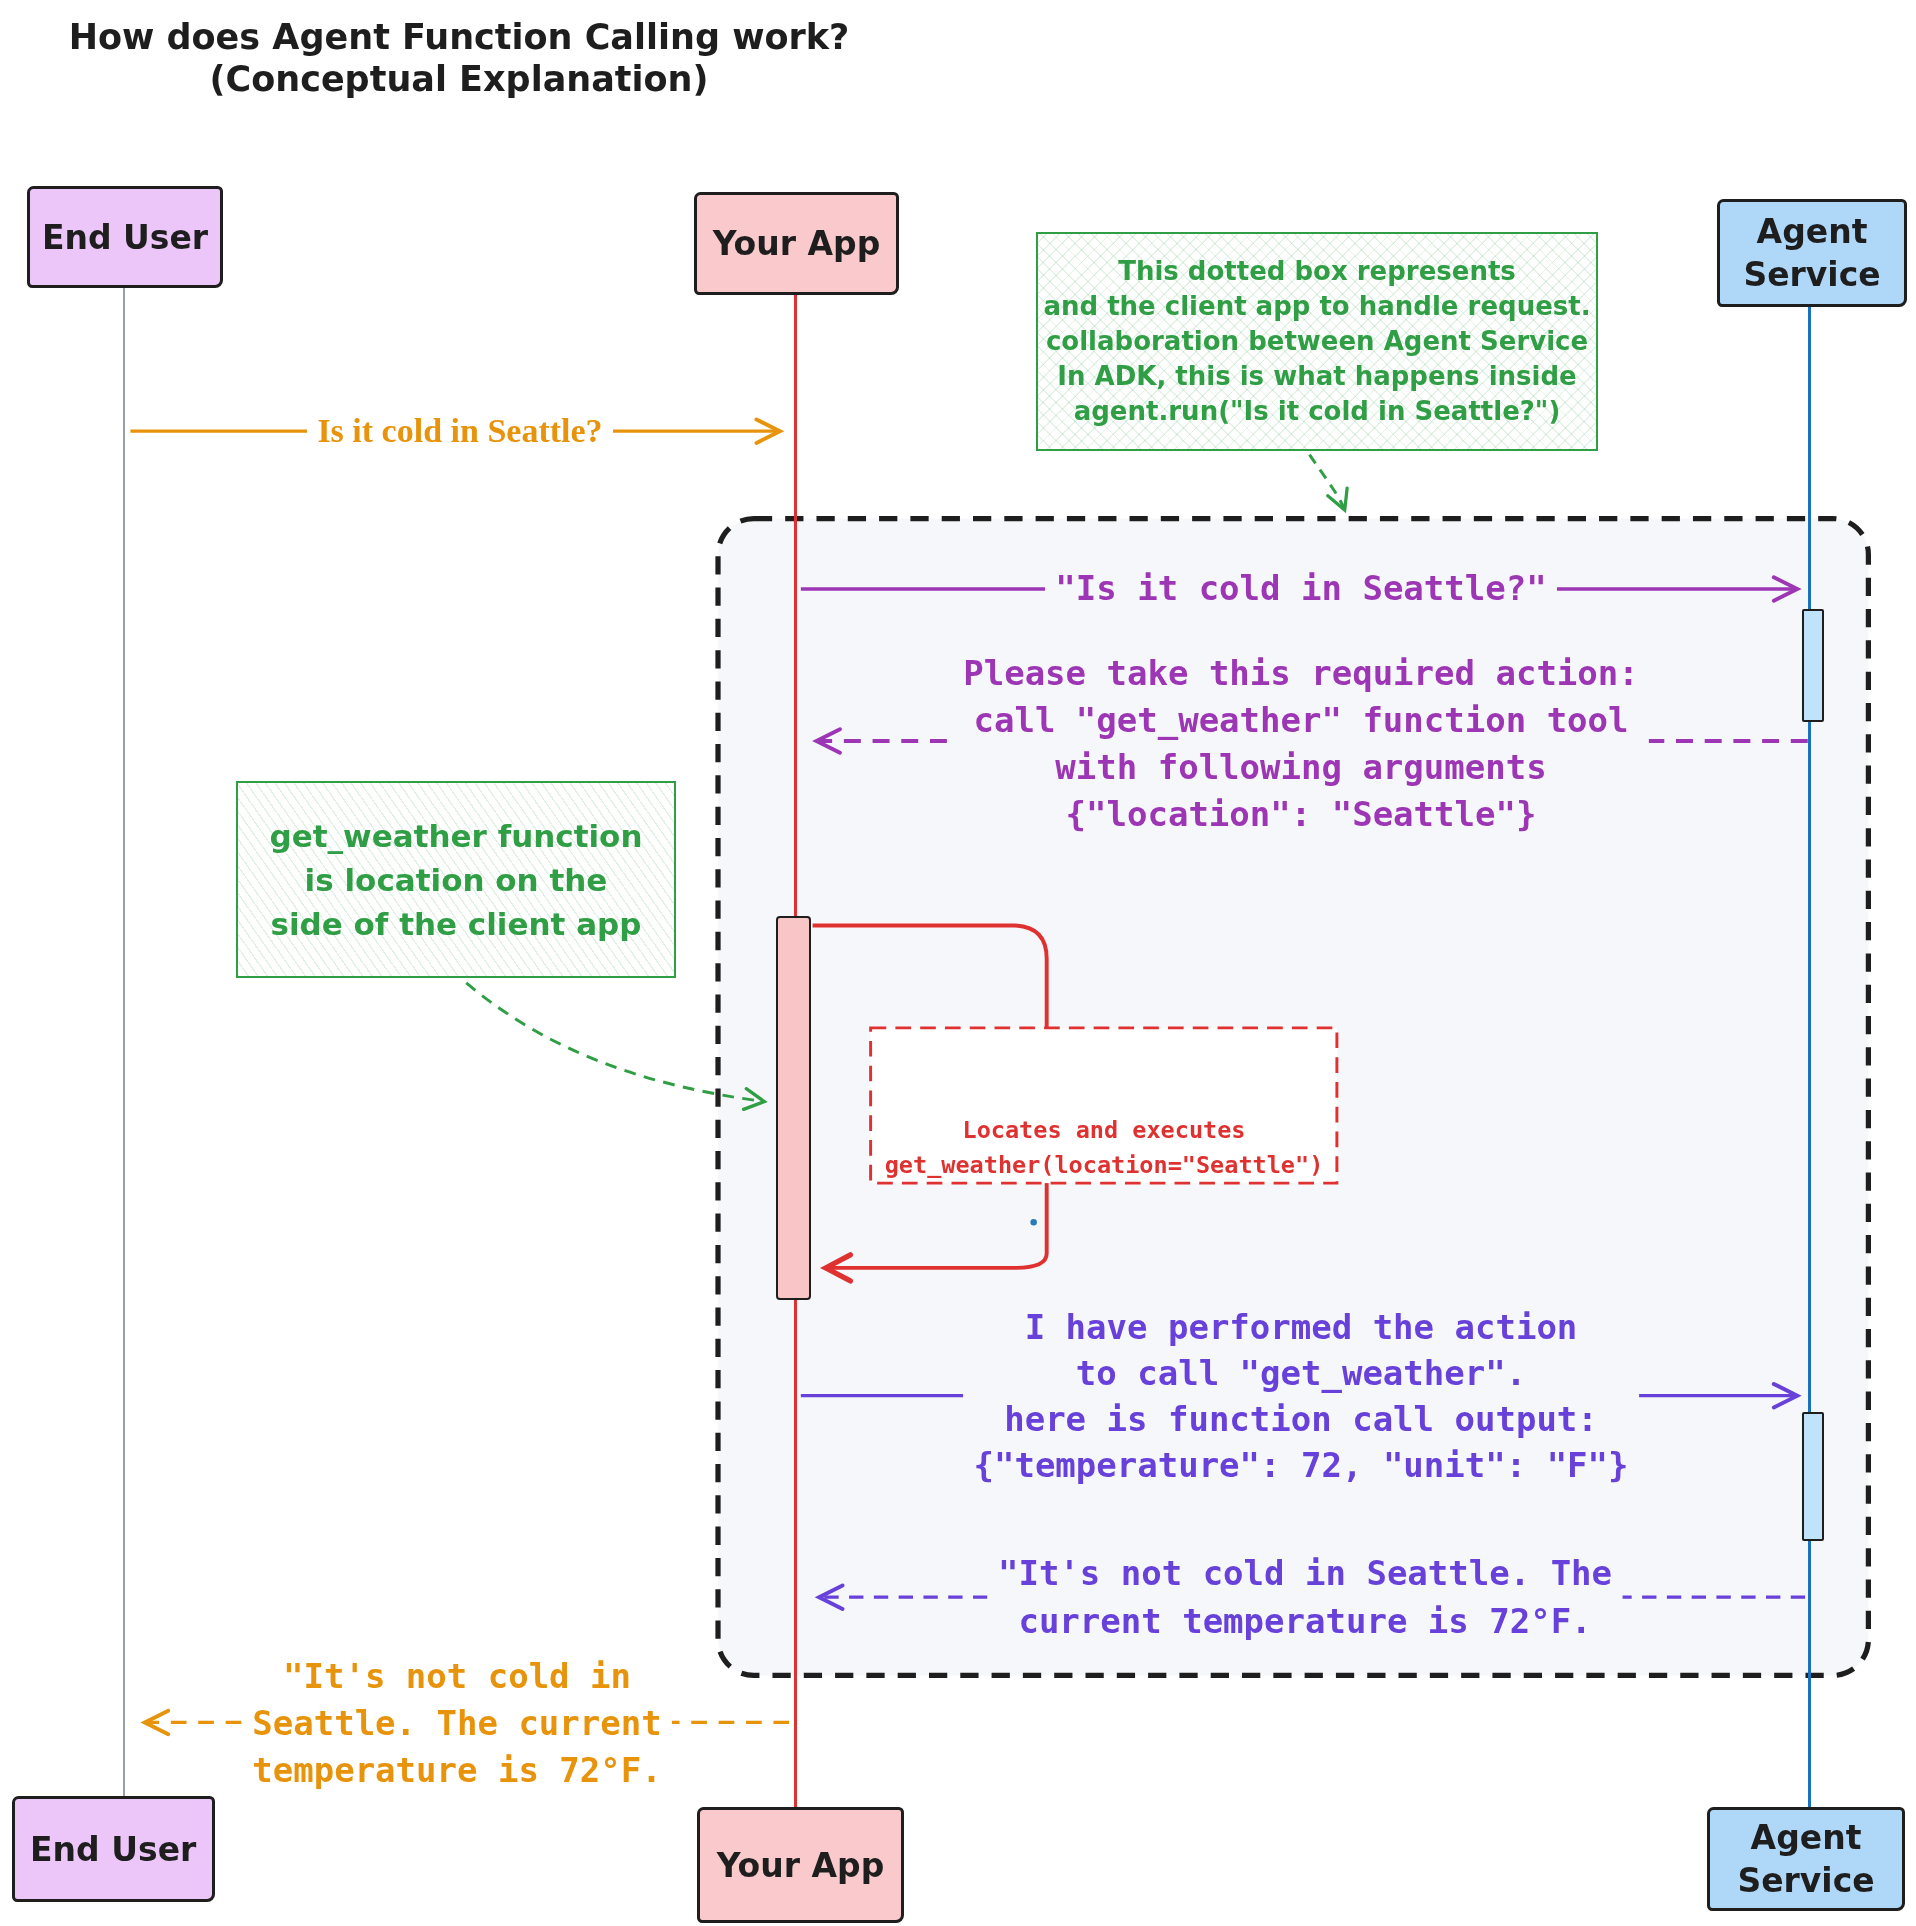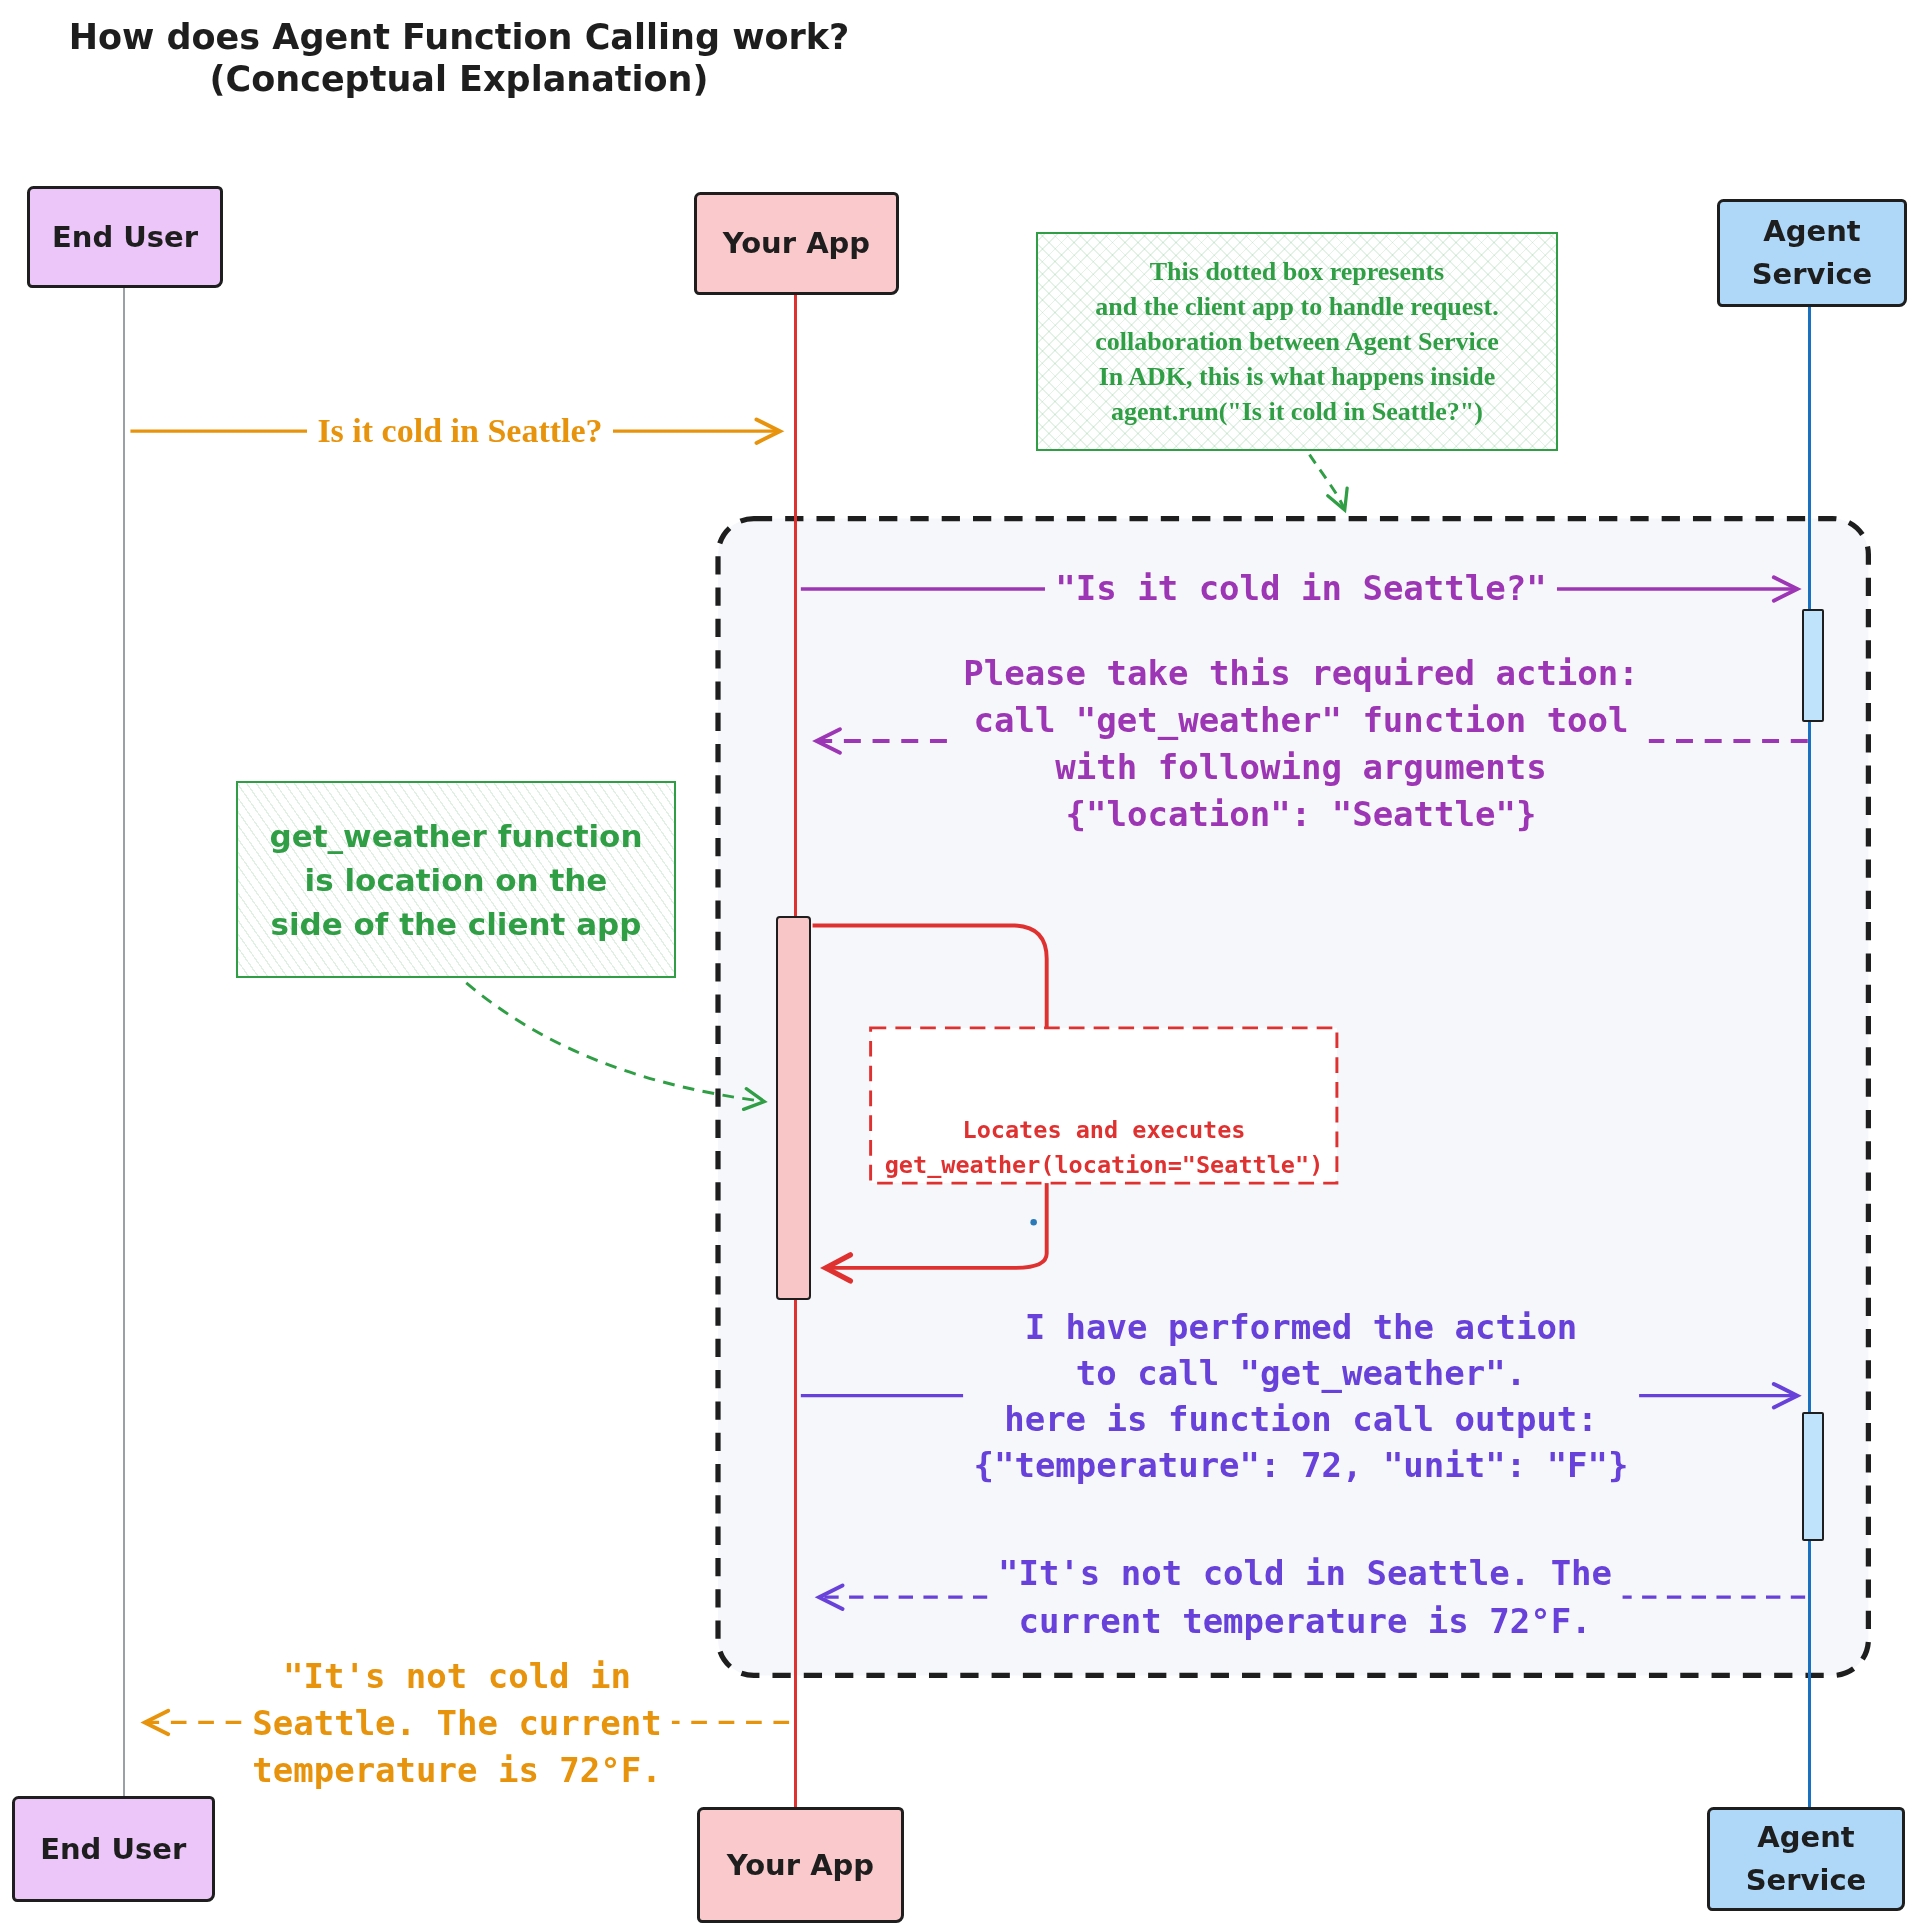--- a/index.html
+++ b/index.html
@@ -13,21 +13,21 @@
   .lifeline{position:absolute;z-index:2;}
   .lifeline.gray{width:2px;background:var(--end_user_lifeline);}
   .lifeline.red{width:2.6px;background:var(--app_lifeline);}
   .lifeline.blue{width:3.3px;background:var(--agent_lifeline);}
   .bar{position:absolute;z-index:4;box-sizing:border-box;border:2px solid var(--ink);}
   .bar.app{background:var(--app_bar_fill);border-width:2.6px;border-radius:3.9px;}
   .bar.agent{background:var(--agent_bar_fill);border-radius:2px;}
   .actor-box{
     position:absolute;z-index:6;box-sizing:border-box;border:3.9px solid var(--ink);
     border-radius:6.5px 5.2px 7.8px 5.2px;display:flex;flex-direction:column;align-items:center;justify-content:center;
-    font-weight:bold;font-size:29px;line-height:43px;text-align:center;
+    font-weight:bold;font-size:33px;line-height:43px;text-align:center;
   }
   .actor-box.end-user{background:var(--end_user_fill);}
   .actor-box.your-app{background:var(--your_app_fill);}
   .actor-box.agent{background:var(--agent_fill);}
   .title{
     position:absolute;z-index:6;transform:translateX(-50%);text-align:center;
     font-weight:bold;font-size:35px;line-height:42px;white-space:nowrap;margin-left:32px;
   }
   .msg-label{
     position:absolute;z-index:5;transform:translate(-50%,-50%);
@@ -154,21 +154,21 @@
     <span>"It's not cold in Seattle. The</span>
     <span>current temperature is 72°F.</span>
   </div>
 
   <div class="msg-label orange on-white" style="left:457px;top:1723px;">
     <span>"It's not cold in</span>
     <span>Seattle. The current</span>
     <span>temperature is 72°F.</span>
   </div>
 
-  <div class="note crosshatch" style="left:1036px;top:232px;width:522px;height:219px;font-family:Liberation Serif, serif;">
+  <div class="note crosshatch" style="left:1036px;top:232px;width:562px;height:219px;">
     <span>This dotted box represents</span>
     <span>and the client app to handle request.</span>
     <span>collaboration between Agent Service</span>
     <span>In ADK, this is what happens inside</span>
     <span>agent.run("Is it cold in Seattle?")</span>
   </div>
 
   <div class="note hatch" style="left:236px;top:781px;width:440px;height:197px;">
     <span>get_weather function</span>
     <span>is location on the</span>

